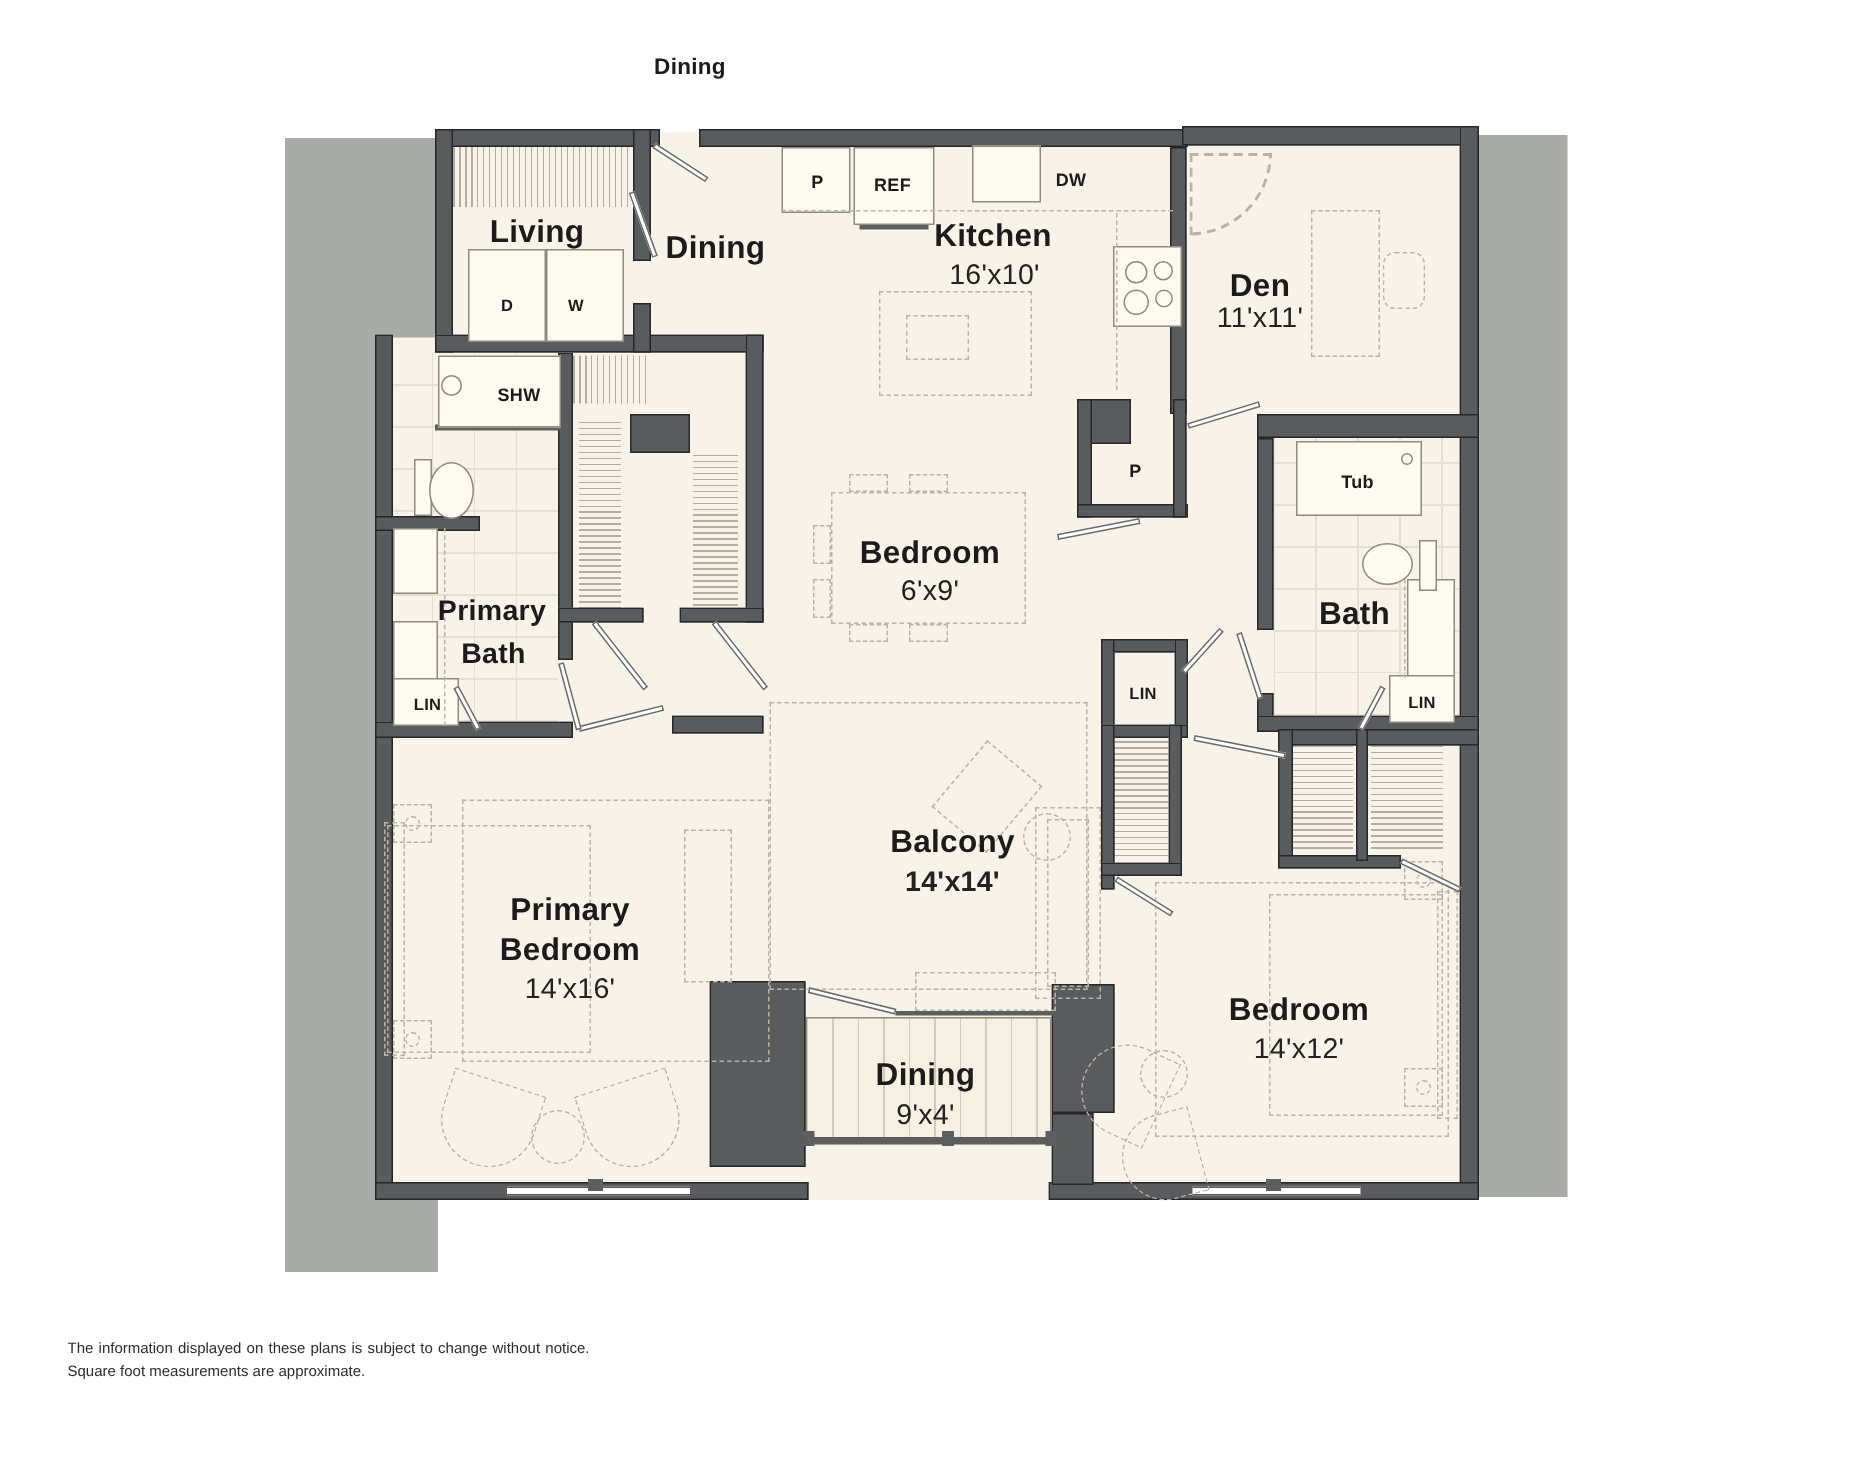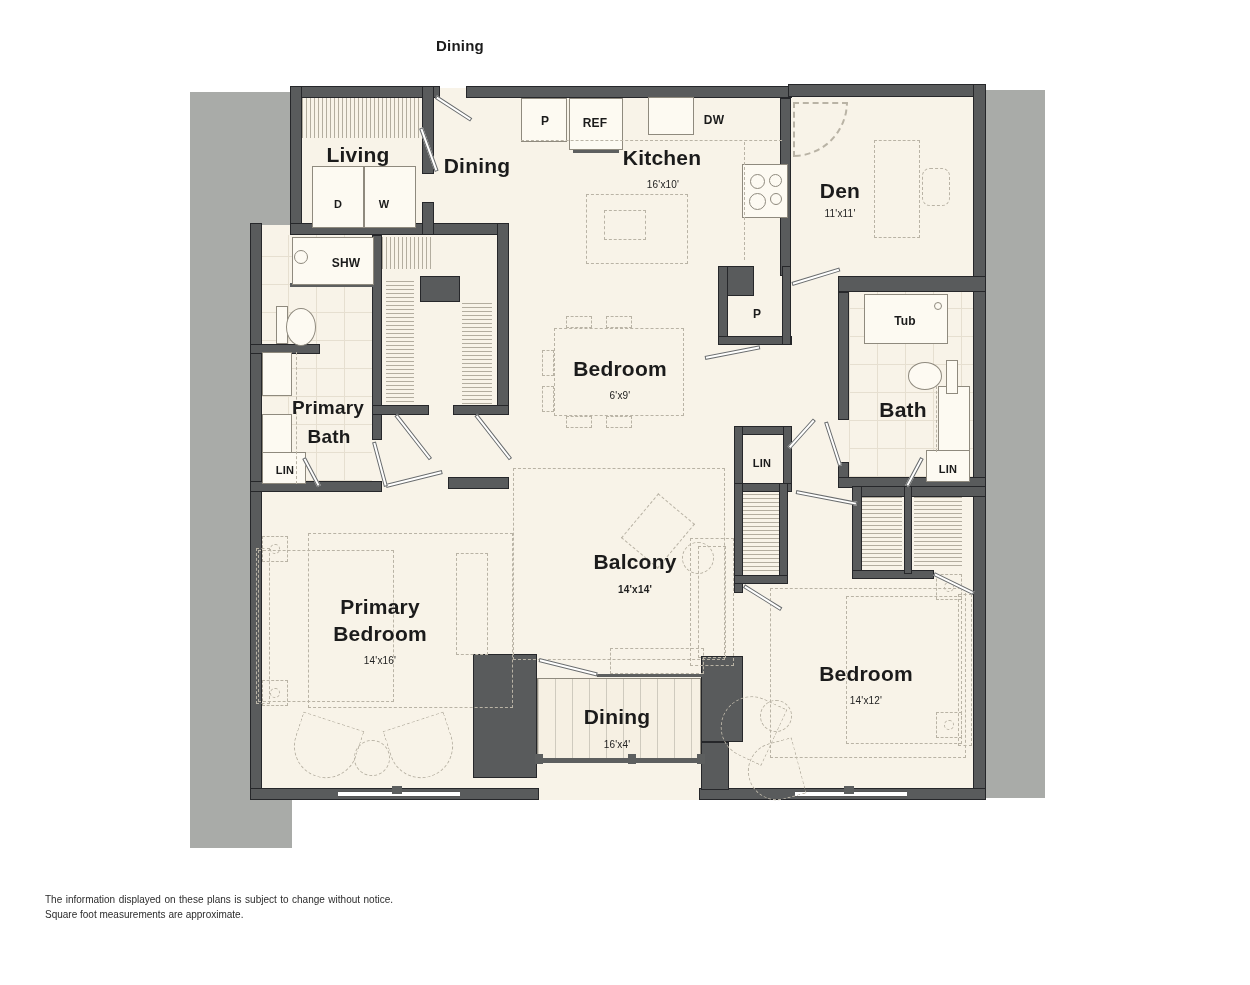--- a/index.html
+++ b/index.html
@@ -23,21 +23,21 @@
   .line{background:#5d5f5f;}
   .winline{background:#fff;border-top:1px solid #555;border-bottom:1px solid #555;}
   .circ{border:1.5px solid #8f8a7e;border-radius:50%;background:#fdfaf2;}
   .dcirc{border:1.5px dashed var(--fl);border-radius:50%;}
   .qc{border:2px dashed var(--fl);border-radius:0 0 100% 0;}
   .fan{border:1.8px dashed var(--fl);border-radius:0 0 120px 120px;}
   .planks{background:#f6f0e3;background-image:repeating-linear-gradient(90deg,rgba(90,90,80,.25) 0 1px,transparent 1px 17px);border:1px solid #8f8a7e;}
   .lbl{position:absolute;transform:translate(-50%,-50%);white-space:nowrap;font-weight:700;
        color:var(--ink);letter-spacing:.2px;}
   .big{font-size:21px;}
-  .dim{font-size:10px;font-weight:400;color:#222;}
+  .dim{font-size:19px;font-weight:400;color:#222;}
   .small{font-size:12px;}
   .tiny{font-size:11px;}
   #disclaimer{position:absolute;left:45px;top:892px;width:348px;font-size:10px;line-height:1.5;
       color:#2c2c2c;text-align:justify;font-weight:400;}
 </style>
 </head>
 <body>
 
 <div id="stage">
 
@@ -209,21 +209,21 @@
   <div class="lbl dim" style="left:635px;top:589px;font-weight:bold;">14'x14'</div>
   <div class="lbl" style="left:328px;top:408px;font-size:19px;">Primary</div>
   <div class="lbl" style="left:329px;top:437px;font-size:19px;">Bath</div>
   <div class="lbl big" style="left:903px;top:410px;">Bath</div>
   <div class="lbl big" style="left:380px;top:607px;">Primary</div>
   <div class="lbl big" style="left:380px;top:634px;">Bedroom</div>
   <div class="lbl dim" style="left:380px;top:660px;">14'x16'</div>
   <div class="lbl big" style="left:866px;top:674px;">Bedroom</div>
   <div class="lbl dim" style="left:866px;top:700px;">14'x12'</div>
   <div class="lbl big" style="left:617px;top:717px;">Dining</div>
-  <div class="lbl dim" style="left:617px;top:744px;">16'x4'</div>
+  <div class="lbl dim" style="left:617px;top:744px;">9'x4'</div>
 
   <div class="lbl small" style="left:545px;top:121px;">P</div>
   <div class="lbl small" style="left:595px;top:123px;">REF</div>
   <div class="lbl small" style="left:714px;top:120px;">DW</div>
   <div class="lbl tiny" style="left:338px;top:204px;">D</div>
   <div class="lbl tiny" style="left:384px;top:204px;">W</div>
   <div class="lbl small" style="left:346px;top:263px;">SHW</div>
   <div class="lbl tiny" style="left:285px;top:470px;">LIN</div>
   <div class="lbl small" style="left:757px;top:314px;">P</div>
   <div class="lbl small" style="left:905px;top:321px;">Tub</div>

